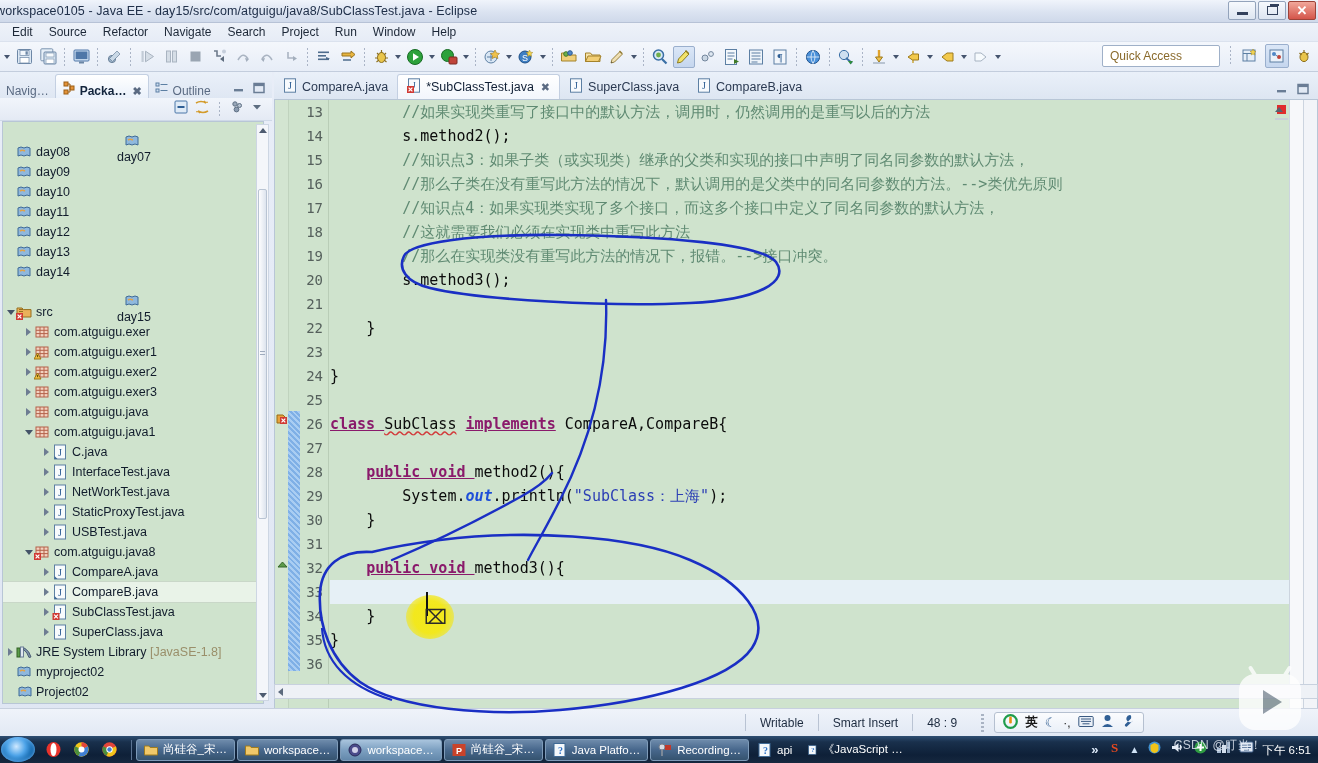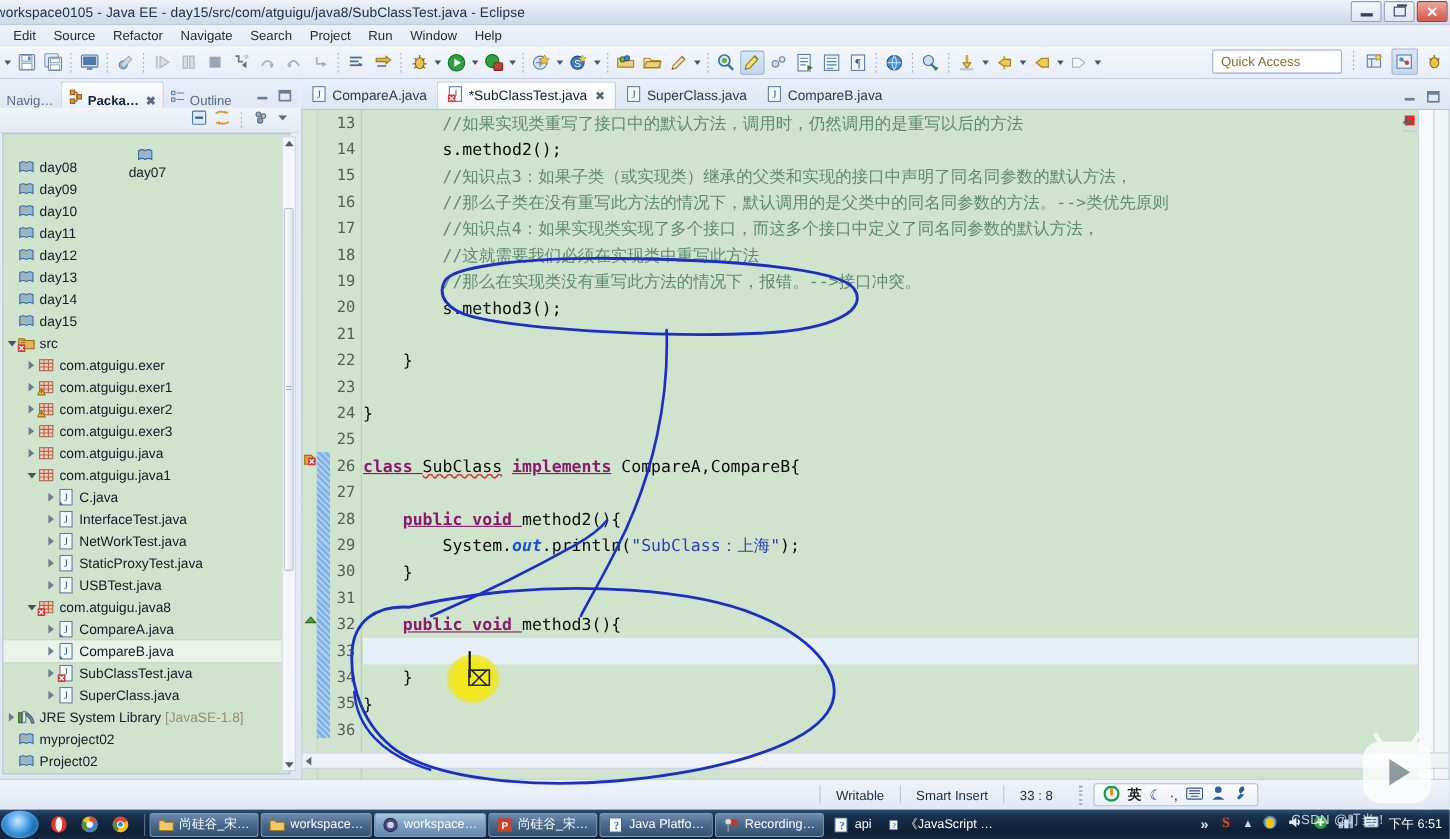--- a/index.html
+++ b/index.html
@@ -704,21 +704,21 @@
           <span class="tlabel">day13</span>
         </div>
         <div class="trow" style="padding-left: 2px;">
           <span class="arrow"></span>
           <span class="ticon"><svg width="16" height="16" viewBox="0 0 16 16">
               <path d="M2 4 q3 -2 6 0 q3 -2 6 0 v8 q-3 -2 -6 0 q-3 -2 -6 0 z" fill="#8fb8dd" stroke="#3f6a96"></path>
               <path d="M4 7 q2 -1.5 5 0" stroke="#e0a34a" fill="none" stroke-width="1.6"></path>
             </svg></span>
           <span class="tlabel">day14</span>
         </div>
-        <div class="trow" style="padding-left: 2px;">
+        <div class="trow" style="padding-left: 2px; flex-direction: column;">
           <span class="arrow"></span>
           <span class="ticon"><svg width="16" height="16" viewBox="0 0 16 16">
               <path d="M2 4 q3 -2 6 0 q3 -2 6 0 v8 q-3 -2 -6 0 q-3 -2 -6 0 z" fill="#8fb8dd" stroke="#3f6a96"></path>
               <path d="M4 7 q2 -1.5 5 0" stroke="#e0a34a" fill="none" stroke-width="1.6"></path>
             </svg></span>
           <span class="tlabel">day15</span>
         </div>
         <div class="trow" style="padding-left: 2px;">
           <span class="arrow open"></span>
           <span class="ticon"><svg width="16" height="16" viewBox="0 0 16 16">
@@ -878,21 +878,21 @@
           <span class="tlabel">JRE System Library<span class="dim"> [JavaSE-1.8]</span></span>
         </div>
         <div class="trow" style="padding-left: 2px;">
           <span class="arrow"></span>
           <span class="ticon"><svg width="16" height="16" viewBox="0 0 16 16">
               <path d="M2 4 q3 -2 6 0 q3 -2 6 0 v8 q-3 -2 -6 0 q-3 -2 -6 0 z" fill="#8fb8dd" stroke="#3f6a96"></path>
               <path d="M4 7 q2 -1.5 5 0" stroke="#e0a34a" fill="none" stroke-width="1.6"></path>
             </svg></span>
           <span class="tlabel">myproject02</span>
         </div>
-        <div class="trow" style="padding-left: 2px;">
+        <div class="trow" style="padding-left: 2px; text-align: center;">
           <span class="arrow"></span>
           <span class="ticon"><svg width="16" height="16" viewBox="0 0 16 16">
               <path d="M2 4 q3 -2 6 0 q3 -2 6 0 v8 q-3 -2 -6 0 q-3 -2 -6 0 z" fill="#8fb8dd" stroke="#3f6a96"></path>
               <path d="M4 7 q2 -1.5 5 0" stroke="#e0a34a" fill="none" stroke-width="1.6"></path>
             </svg></span>
           <span class="tlabel">Project02</span>
         </div>
       </div>
 
     <div class="lp-vscroll">
@@ -1039,21 +1039,21 @@
     </div>
   </div>
 
   <div class="statusbar">
     <div style="width:745px"></div>
     <div class="sb-div"></div>
     <div class="sb-cell">Writable</div>
     <div class="sb-div"></div>
     <div class="sb-cell">Smart Insert</div>
     <div class="sb-div"></div>
-    <div class="sb-cell">33 : 8</div>
+    <div class="sb-cell">48 : 9</div>
     <div class="sb-dots"></div>
     <div class="ime">
       <span>
         <svg width="15" height="15" viewBox="0 0 15 15">
             <circle cx="7.5" cy="7.5" r="6.3" fill="none" stroke="#1f9c4c" stroke-width="2.2"></circle>
             <rect x="6.2" y="2.5" width="2.6" height="7" rx="1.3" fill="#e8910f"></rect>
           </svg>
       </span>
       <span style="color:#1a1a1a;font-weight:bold;">英</span>
       <span style="color:#1f4f86;font-size:13px;">☾</span>

